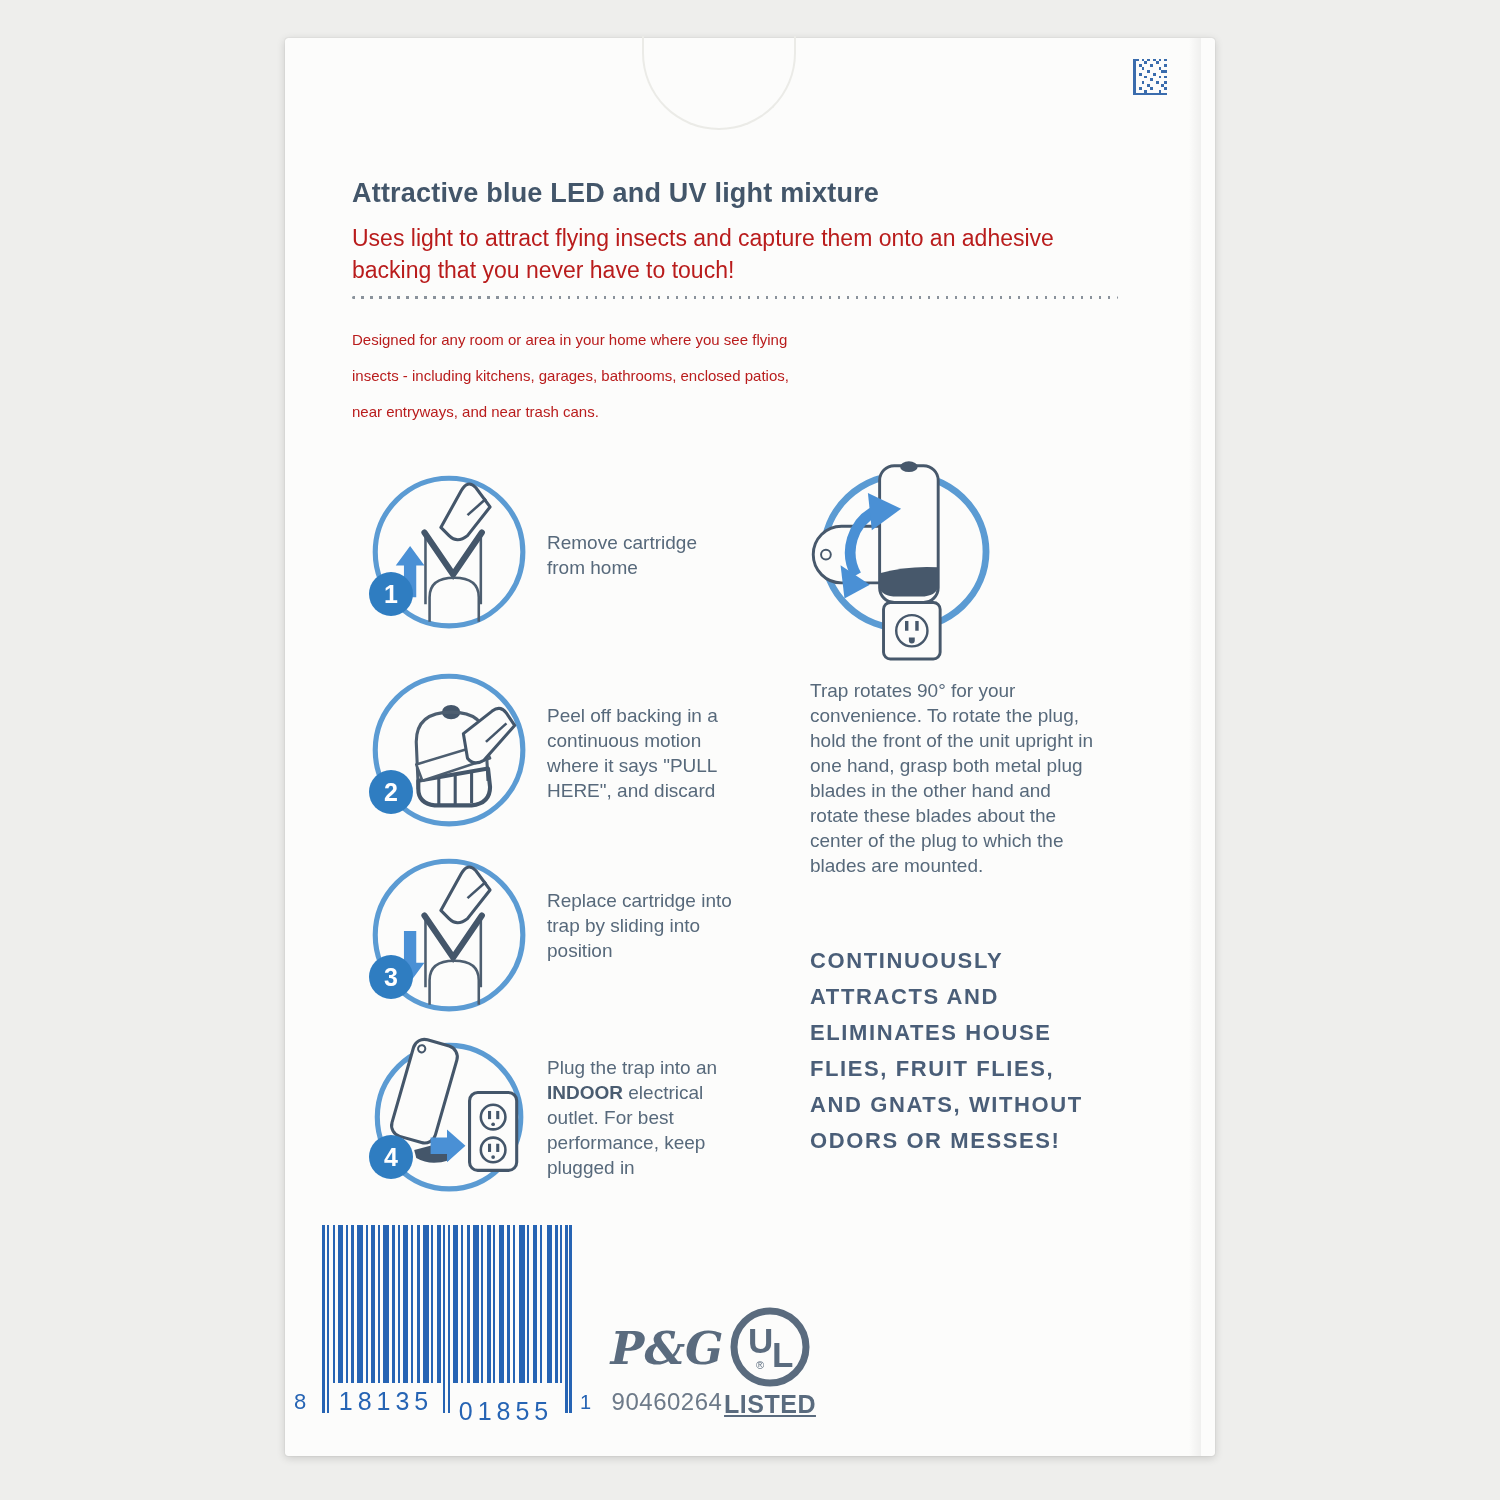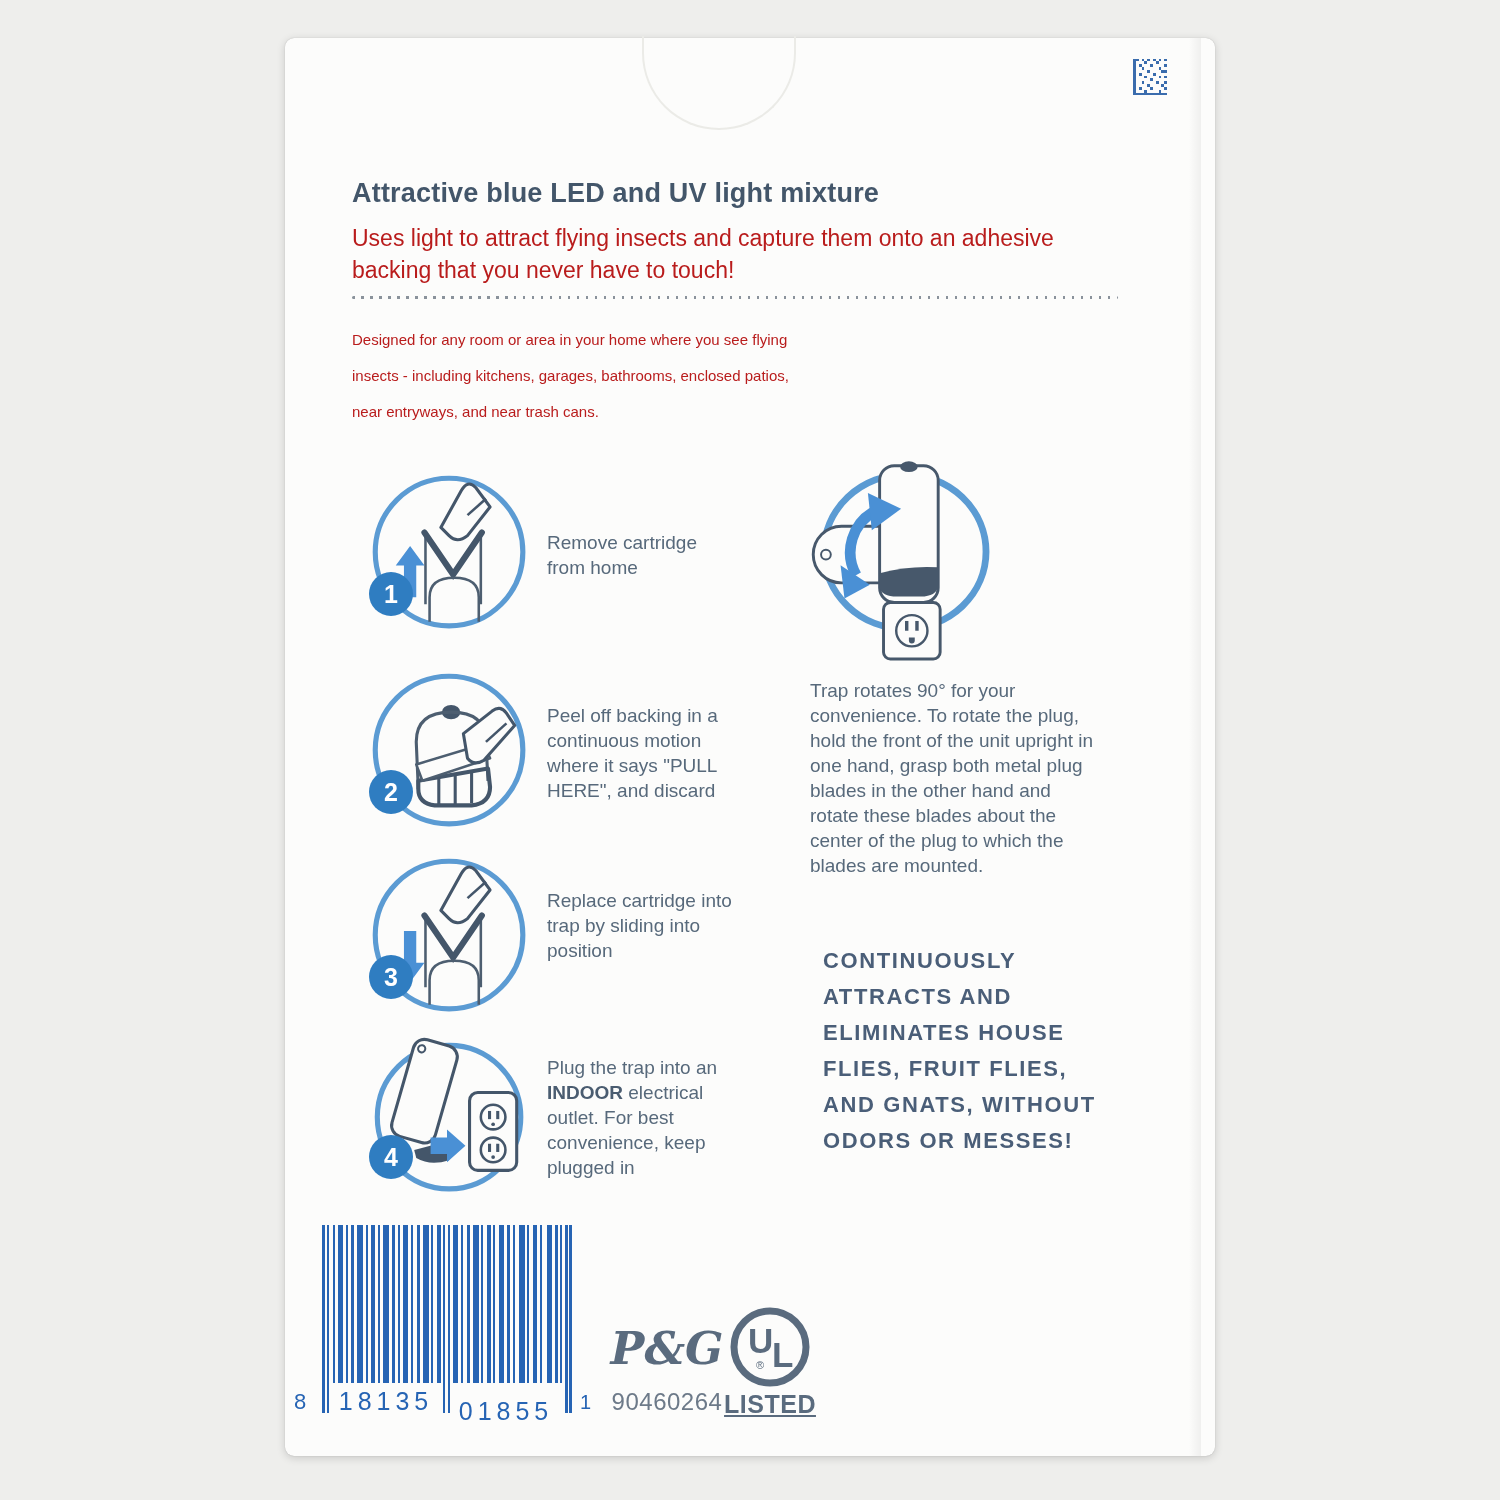--- a/index.html
+++ b/index.html
@@ -3,21 +3,21 @@
 <meta charset="utf-8">
 <style>
   html,body{margin:0;padding:0;}
   body{
     width:1500px;height:1500px;position:relative;overflow:hidden;
     background:#eeeeec;
     font-family:"Liberation Sans",sans-serif;
   }
   .package{
     position:absolute;left:285px;top:38px;width:930px;height:1418px;
-    background:#fcfcfb;border-radius:9px;
+    background:#fcfcfb;border-radius:3px;
     box-shadow:0 2px 8px rgba(0,0,0,.16), 0 0 1px rgba(0,0,0,.25);
   }
   .crease{
     position:absolute;right:14px;top:0;width:12px;height:100%;
     background:linear-gradient(90deg,rgba(0,0,0,0),rgba(0,0,0,.05));
   }
   .notch{
     position:absolute;left:357px;top:-2px;width:150px;height:92px;
     border:2px solid #ebebe7;border-top:none;border-radius:0 0 80px 80px;
   }
@@ -44,21 +44,21 @@
     color:#57697b;white-space:pre-line;
   }
   .step-text b{color:#4a5c70;}
   .rotate-svg{position:absolute;left:520px;top:418px;width:200px;height:205px;}
   .rotate-note{
     position:absolute;left:525px;top:640px;font-size:19px;line-height:25px;
     color:#57697b;white-space:pre-line;width:300px;
   }
   .claim{
     position:absolute;left:525px;top:905px;font-size:22px;font-weight:bold;
-    letter-spacing:1.6px;line-height:36px;color:#4a5e78;white-space:pre-line;width:320px;margin-left:13px;
+    letter-spacing:1.6px;line-height:36px;color:#4a5e78;white-space:pre-line;width:320px;
   }
   .barcode{position:absolute;left:37px;top:1187px;width:250px;height:200px;}
   .bc-digit{position:absolute;color:#2664b4;font-size:25px;}
   .bc-left{left:-28px;top:164px;font-size:22px;}
   .bc-g1{left:10px;top:162px;width:108px;text-align:center;letter-spacing:5px;}
   .bc-g2{left:130px;top:162px;width:108px;text-align:center;letter-spacing:5px;margin-top:10px;}
   .bc-right{left:258px;top:166px;font-size:20px;}
   .pg-logo{
     position:absolute;left:320px;top:1284px;width:124px;text-align:center;
     font-family:"DejaVu Serif",serif;font-style:italic;font-weight:bold;
@@ -167,21 +167,21 @@
       <circle cx="125" cy="116" r="12" fill="none" stroke="#44566a" stroke-width="2.5"></circle>
       <rect x="120" y="110" width="3" height="8" fill="#44566a"></rect>
         <rect x="128" y="110" width="3" height="8" fill="#44566a"></rect>
       <circle cx="125" cy="123" r="1.8" fill="#44566a"></circle>
     </svg>
     <div class="badge">4</div>
   </div>
   <div class="step-text" style="top:1017px"><span>Plug the trap into an
 </span><b>INDOOR</b><span> electrical
 outlet. For best
-convenience, keep
+performance, keep
 plugged in</span></div>
 
   <svg class="rotate-svg" viewBox="0 0 200 210">
     <ellipse cx="100" cy="98" rx="83" ry="79" fill="none" stroke="#5b9bd3" stroke-width="7"></ellipse>
     <rect x="6" y="72" width="102" height="58" rx="29" fill="#fcfcfb" stroke="#47586b" stroke-width="3"></rect>
     <circle cx="19" cy="101" r="5" fill="none" stroke="#47586b" stroke-width="2"></circle>
     <rect x="74" y="10" width="60" height="140" rx="15" fill="#fcfcfb" stroke="#47586b" stroke-width="3"></rect>
     <ellipse cx="104" cy="11" rx="9" ry="5.5" fill="#47586b"></ellipse>
     <path d="M74 120 Q104 112 134 114 L134 132 Q134 142 120 144 L88 144 Q74 142 74 134 Z" fill="#47586b"></path>
     <path d="M104 150 Q104 164 96 168" fill="none" stroke="#47586b" stroke-width="3"></path>

